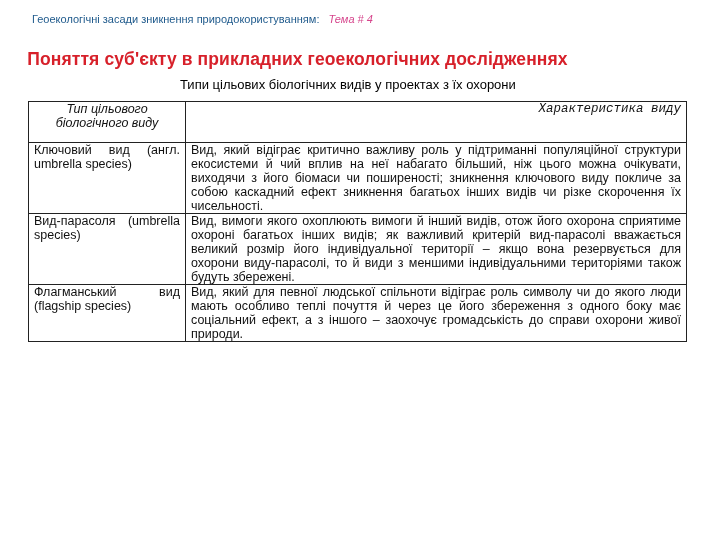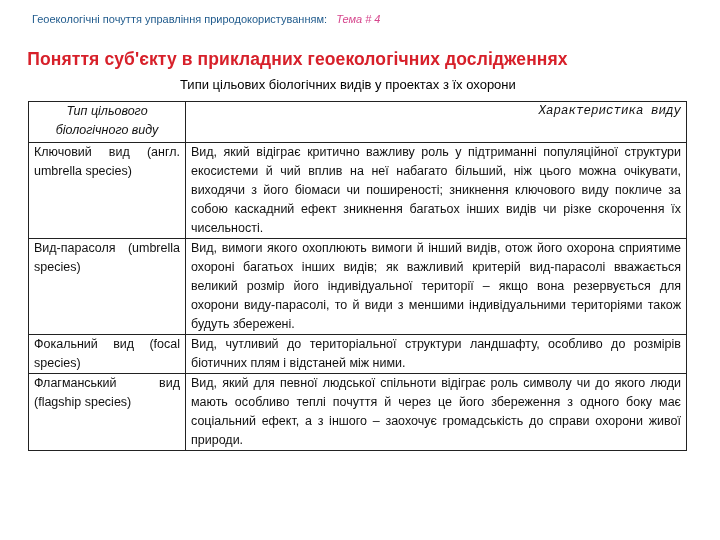--- a/index.html
+++ b/index.html
@@ -2,33 +2,33 @@
 <html><head>
 <meta charset="utf-8">
 <style>
   html, body { margin: 0; padding: 0; background: #ffffff; }
   body { width: 720px; height: 540px; position: relative; overflow: hidden; font-family: "Liberation Sans", sans-serif; }
   .running-header { position: absolute; left: 32px; top: 13px; font-size: 11px; color: #1f5a8c; white-space: nowrap; }
   .running-header .sep { color: #1f5a8c; }
   .running-header .topic { color: #d6458c; font-style: italic; margin-left: 6px; }
   .slide-title { position: absolute; left: 0; width: 595px; top: 49px; text-align: center; font-size: 17.5px; font-weight: bold; color: #d7202a; white-space: nowrap; letter-spacing: 0.1px; }
   .table-caption { position: absolute; left: 180px; top: 77px; font-size: 13px; font-weight: normal; color: #000; white-space: nowrap; }
-  table.species { position: absolute; left: 28px; top: 101px; width: 659px; border-collapse: collapse; font-size: 12.5px; color: #111; line-height: 19px; }
+  table.species { position: absolute; left: 28px; top: 101px; width: 659px; border-collapse: collapse; font-size: 12.5px; color: #111; line-height: 14px; }
   table.species td, table.species th { border: 1.2px solid #222; vertical-align: top; padding: 0 5px; }
   table.species th { font-weight: normal; font-style: italic; height: 40px; }
   th.col1 { width: 146px; text-align: center; }
   th.col2 { text-align: right; padding-top: 0; font-family: Liberation Mono, monospace; }
   td.name { text-align: justify; text-align-last: auto; }
   td.desc { text-align: justify; padding-left: 6px; }
 </style>
 </head>
 <body>
 
 <div class="running-header">
-  <span>Геоекологічні почуття управління природокористуванням</span><span class="sep">:</span>
+  <span>Геоекологічні засади зникнення природокористуванням</span><span class="sep">:</span>
   <span class="topic">Тема # 4</span>
 </div>
 
 <div class="slide-title">Поняття суб'єкту в прикладних геоекологічних дослідженнях</div>
 
 <div class="table-caption">Типи цільових біологічних видів у проектах з їх охорони</div>
 
 <table class="species">
   <thead>
     <tr>
@@ -39,21 +39,17 @@
   <tbody>
     <tr>
       <td class="name">Ключовий вид (англ. umbrella species)</td>
       <td class="desc">Вид, який відіграє критично важливу роль у підтриманні популяційної структури екосистеми й чий вплив на неї набагато більший, ніж цього можна очікувати, виходячи з його біомаси чи поширеності; зникнення ключового виду покличе за собою каскадний ефект зникнення багатьох інших видів чи різке скорочення їх чисельності.</td>
     </tr>
     <tr>
       <td class="name">Вид-парасоля (umbrella species)</td>
       <td class="desc">Вид, вимоги якого охоплюють вимоги й інший видів, отож його охорона сприятиме охороні багатьох інших видів; як важливий критерій вид-парасолі вважається великий розмір його індивідуальної території – якщо вона резервується для охорони виду-парасолі, то й види з меншими індивідуальними територіями також будуть збережені.</td>
     </tr>
     <tr>
-      <td class="name">Фокальний вид (focal species)</td>
-      <td class="desc">Вид, чутливий до територіальної структури ландшафту, особливо до розмірів біотичних плям і відстаней між ними.</td>
-    </tr>
-    <tr>
       <td class="name">Флагманський вид (flagship species)</td>
       <td class="desc">Вид, який для певної людської спільноти відіграє роль символу чи до якого люди мають особливо теплі почуття й через це його збереження з одного боку має соціальний ефект, а з іншого – заохочує громадськість до справи охорони живої природи.</td>
     </tr>
   </tbody>
 </table>
 
 </body></html>

